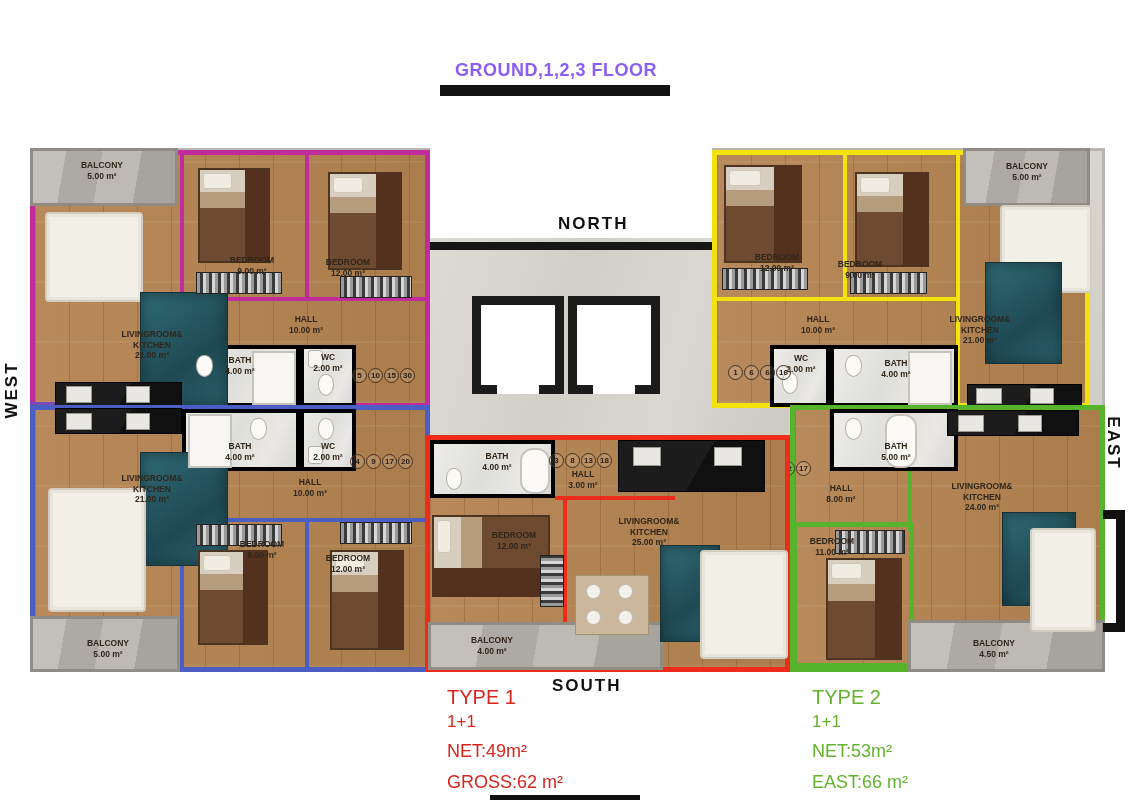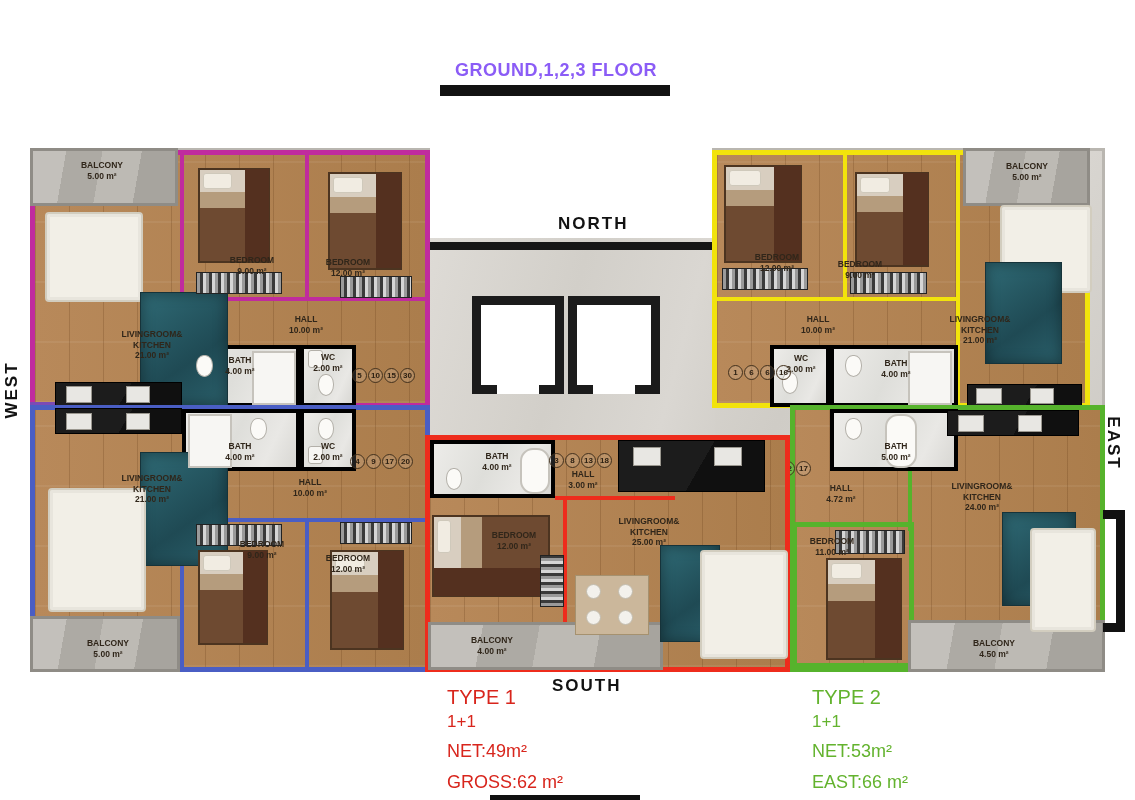--- a/index.html
+++ b/index.html
@@ -325,21 +325,21 @@
 
   <div class="tub" style="left:885px;top:414px;width:28px;height:50px;"></div>
   <div class="toilet" style="left:845px;top:418px;width:15px;height:20px;"></div>
 
   <div class="rl narrow" style="left:896px;top:452px;">
       <span class="rn">BATH</span>
       <span class="ra">5.00 m²</span>
     </div>
   <div class="rl" style="left:841px;top:494px;">
       <span class="rn">HALL</span>
-      <span class="ra">4.72 m²</span>
+      <span class="ra">8.00 m²</span>
     </div>
   <div class="rl" style="left:832px;top:547px;">
       <span class="rn">BEDROOM</span>
       <span class="ra">11.00 m²</span>
     </div>
   <div class="rl wide" style="left:982px;top:497px;">
       <span class="rn">LIVINGROOM&amp; KITCHEN</span>
       <span class="ra">24.00 m²</span>
     </div>
   <div class="rl" style="left:994px;top:649px;">

